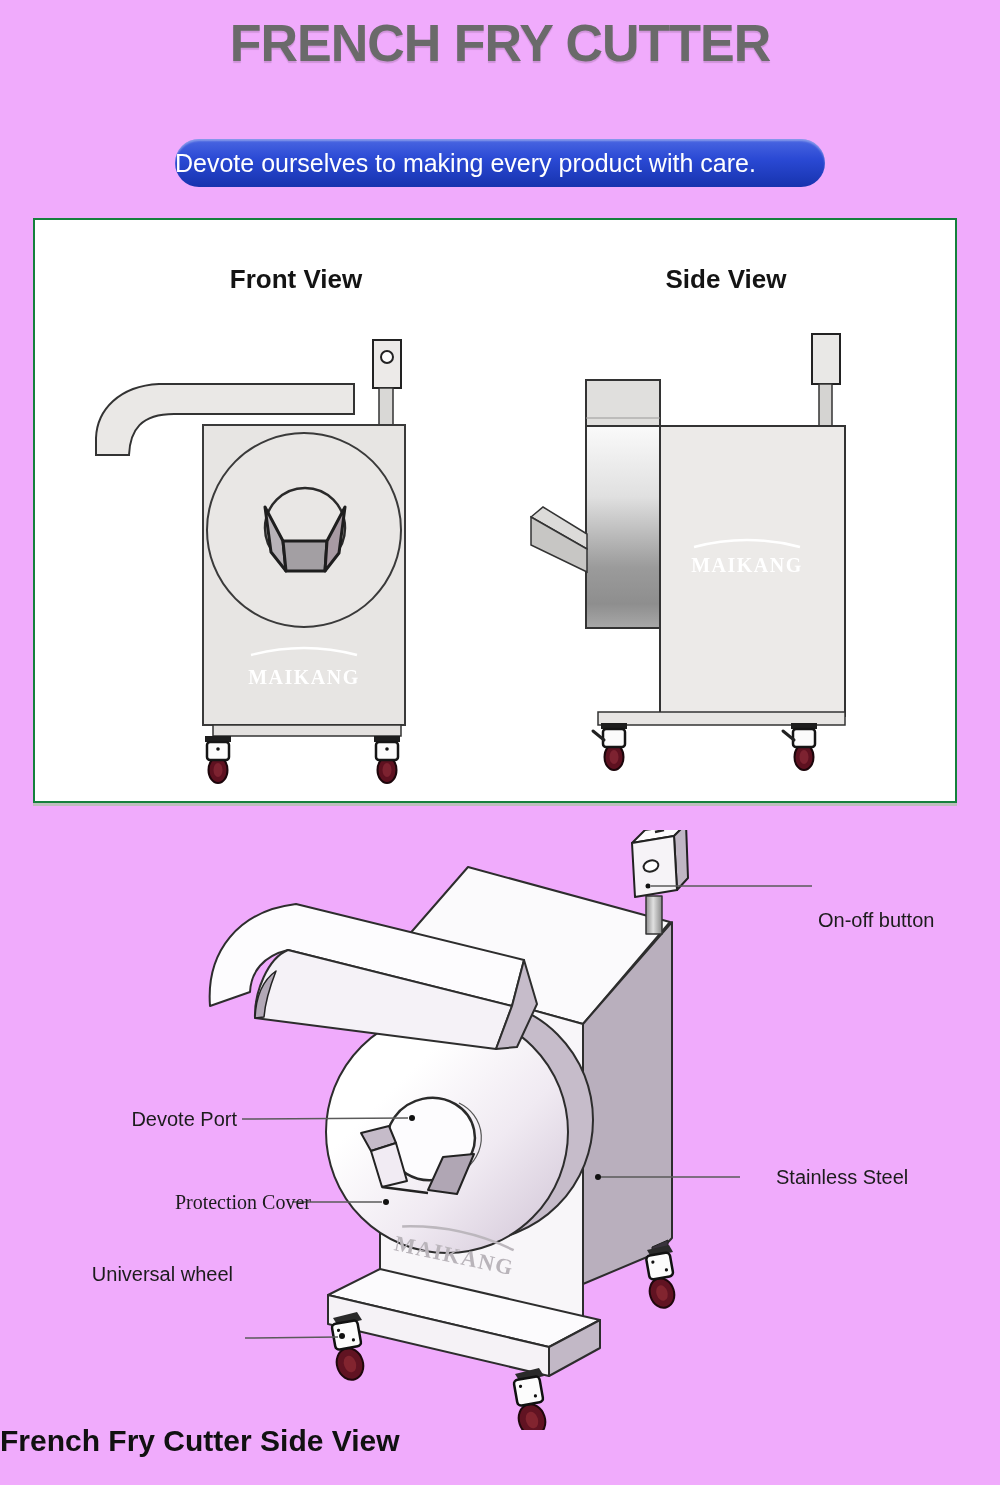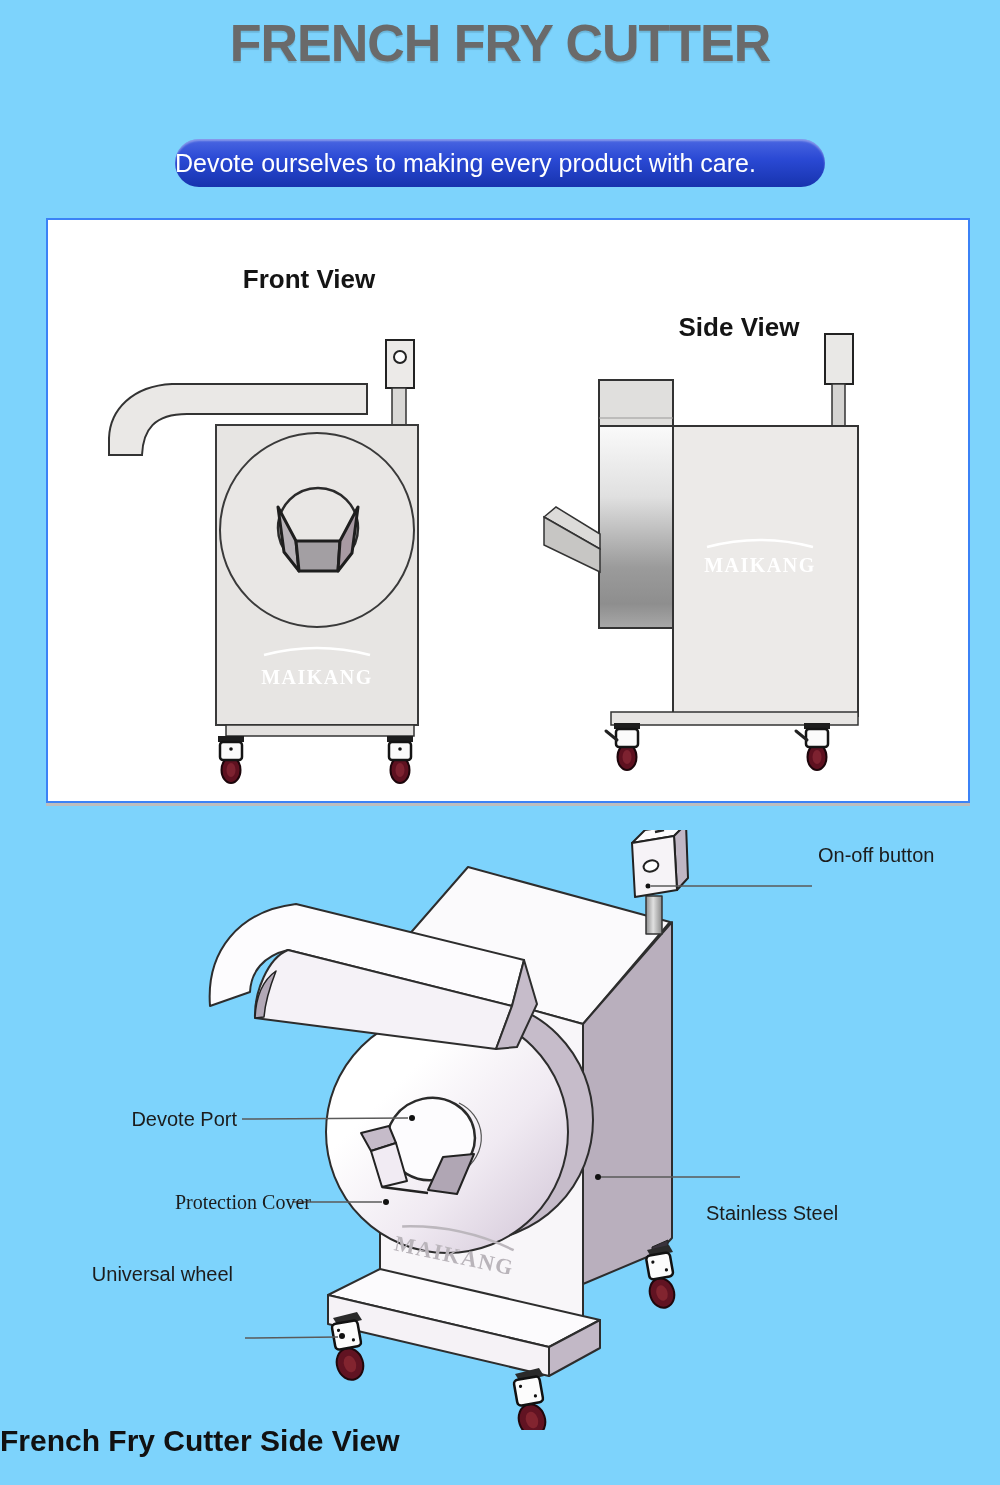--- a/index.html
+++ b/index.html
@@ -1,33 +1,33 @@
 <!DOCTYPE html>
 <html><head>
 <meta charset="utf-8">
 <style>
   html,body{margin:0;padding:0;background:#fff;}
-  .page{position:relative;width:1000px;height:1485px;background:#7dd3fc;
+  .page{position:relative;width:1000px;height:1485px;background:#f0abfc;
         font-family:"Liberation Sans",sans-serif;overflow:hidden;}
 
   .title{position:absolute;top:14px;left:0;width:100%;text-align:center;
          font-size:52px;font-weight:bold;letter-spacing:-1px;line-height:58px;
          color:#6a6a6a;text-shadow:0 2px 1px rgba(0,0,0,0.14);}
   .banner{position:absolute;top:139px;left:175px;width:650px;height:48px;
           border-radius:25px;color:#fff;font-size:25px;text-align:left;line-height:48px;
           background:linear-gradient(180deg,#4a66e2 0%,#2a49d4 42%,#1733ae 100%);
           box-shadow:inset 0 2px 2px rgba(255,255,255,0.35);}
 
-  .views-box{position:absolute;left:46px;top:218px;width:924px;height:585px;
-             border:2px solid #3b82f6;background:#fff;box-sizing:border-box;
+  .views-box{position:absolute;left:33px;top:218px;width:924px;height:585px;
+             border:2px solid #15803d;background:#fff;box-sizing:border-box;
              box-shadow:0 3px 0 #bdbdbd;}
   .view-label{position:absolute;width:240px;text-align:center;font-size:26px;
               font-weight:bold;color:#141414;top:44px;}
   .view-label.front{left:141px;}
-  .view-label.side{left:571px;margin-top:48px;}
+  .view-label.side{left:571px;}
   .view-svg{position:absolute;}
 
   .diagram-svg{position:absolute;left:0;top:830px;width:1000px;height:600px;}
   .callout{position:absolute;font-size:20px;color:#1c1c1c;white-space:nowrap;line-height:22px;}
   .caption{position:absolute;top:1424px;left:0;width:100%;text-align:left;
            font-size:30px;font-weight:bold;color:#111;}
   svg text.logo{font-family:"Liberation Serif",serif;font-weight:bold;letter-spacing:1.5px;}
 </style>
 </head>
 <body>
@@ -220,20 +220,20 @@
     </g>
     <g fill="#111">
       <circle cx="648" cy="886" r="2.5"></circle>
       <circle cx="412" cy="1118" r="3"></circle>
       <circle cx="386" cy="1202" r="3"></circle>
       <circle cx="598" cy="1177" r="3"></circle>
       <circle cx="342" cy="1336" r="3"></circle>
     </g>
   </svg>
 
-  <div class="callout" style="left:818px;top:844px;">On-off button</div>
+  <div class="callout" style="left:818px;top:909px;">On-off button</div>
   <div class="callout" style="right:763px;top:1108px;">Devote Port</div>
   <div class="callout" style="right:689px;top:1191px;font-family:Liberation Serif, serif;">Protection Cover</div>
-  <div class="callout" style="left:706px;top:1166px;margin-top:36px;">Stainless Steel</div>
+  <div class="callout" style="left:776px;top:1166px;">Stainless Steel</div>
   <div class="callout" style="right:767px;top:1263px;">Universal wheel</div>
 
   <div class="caption">French Fry Cutter Side View</div>
 </div>
 
 </body></html>

